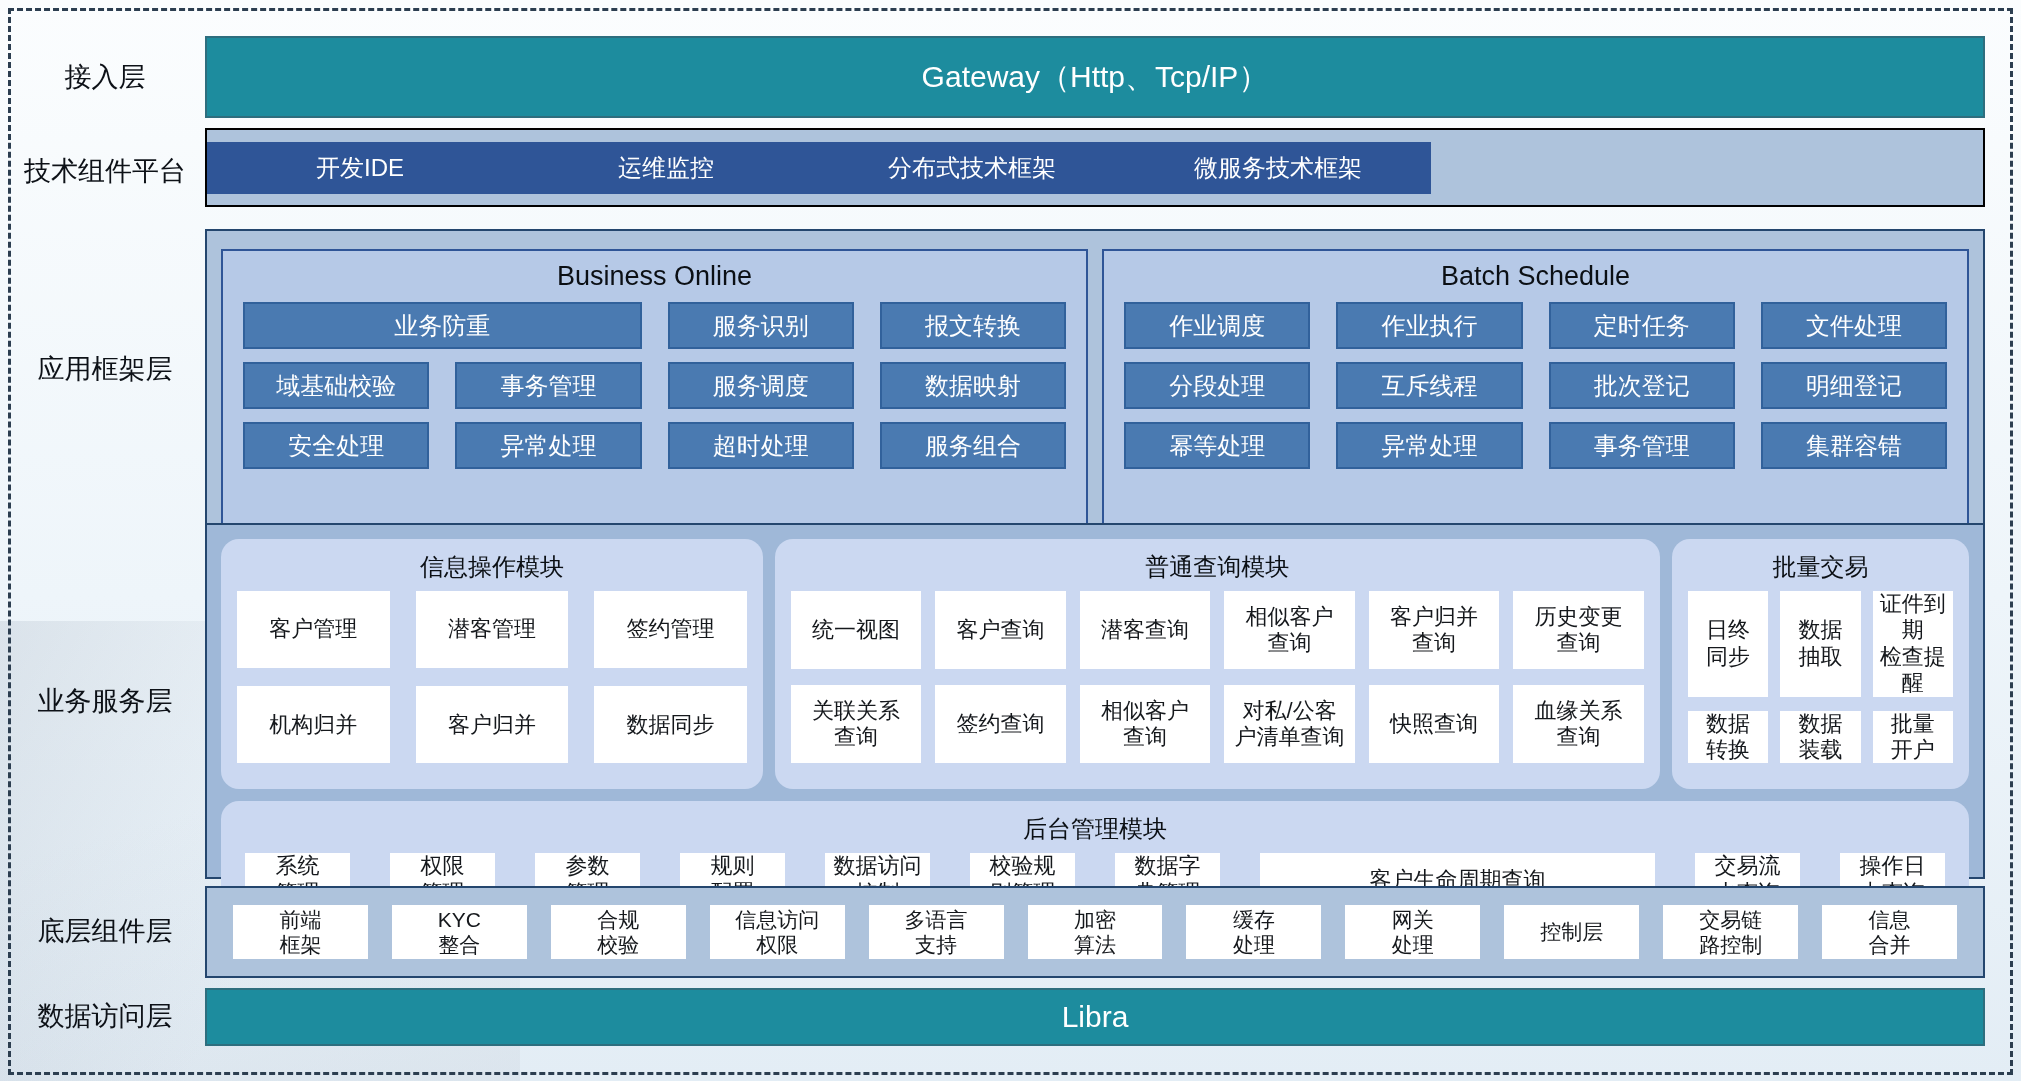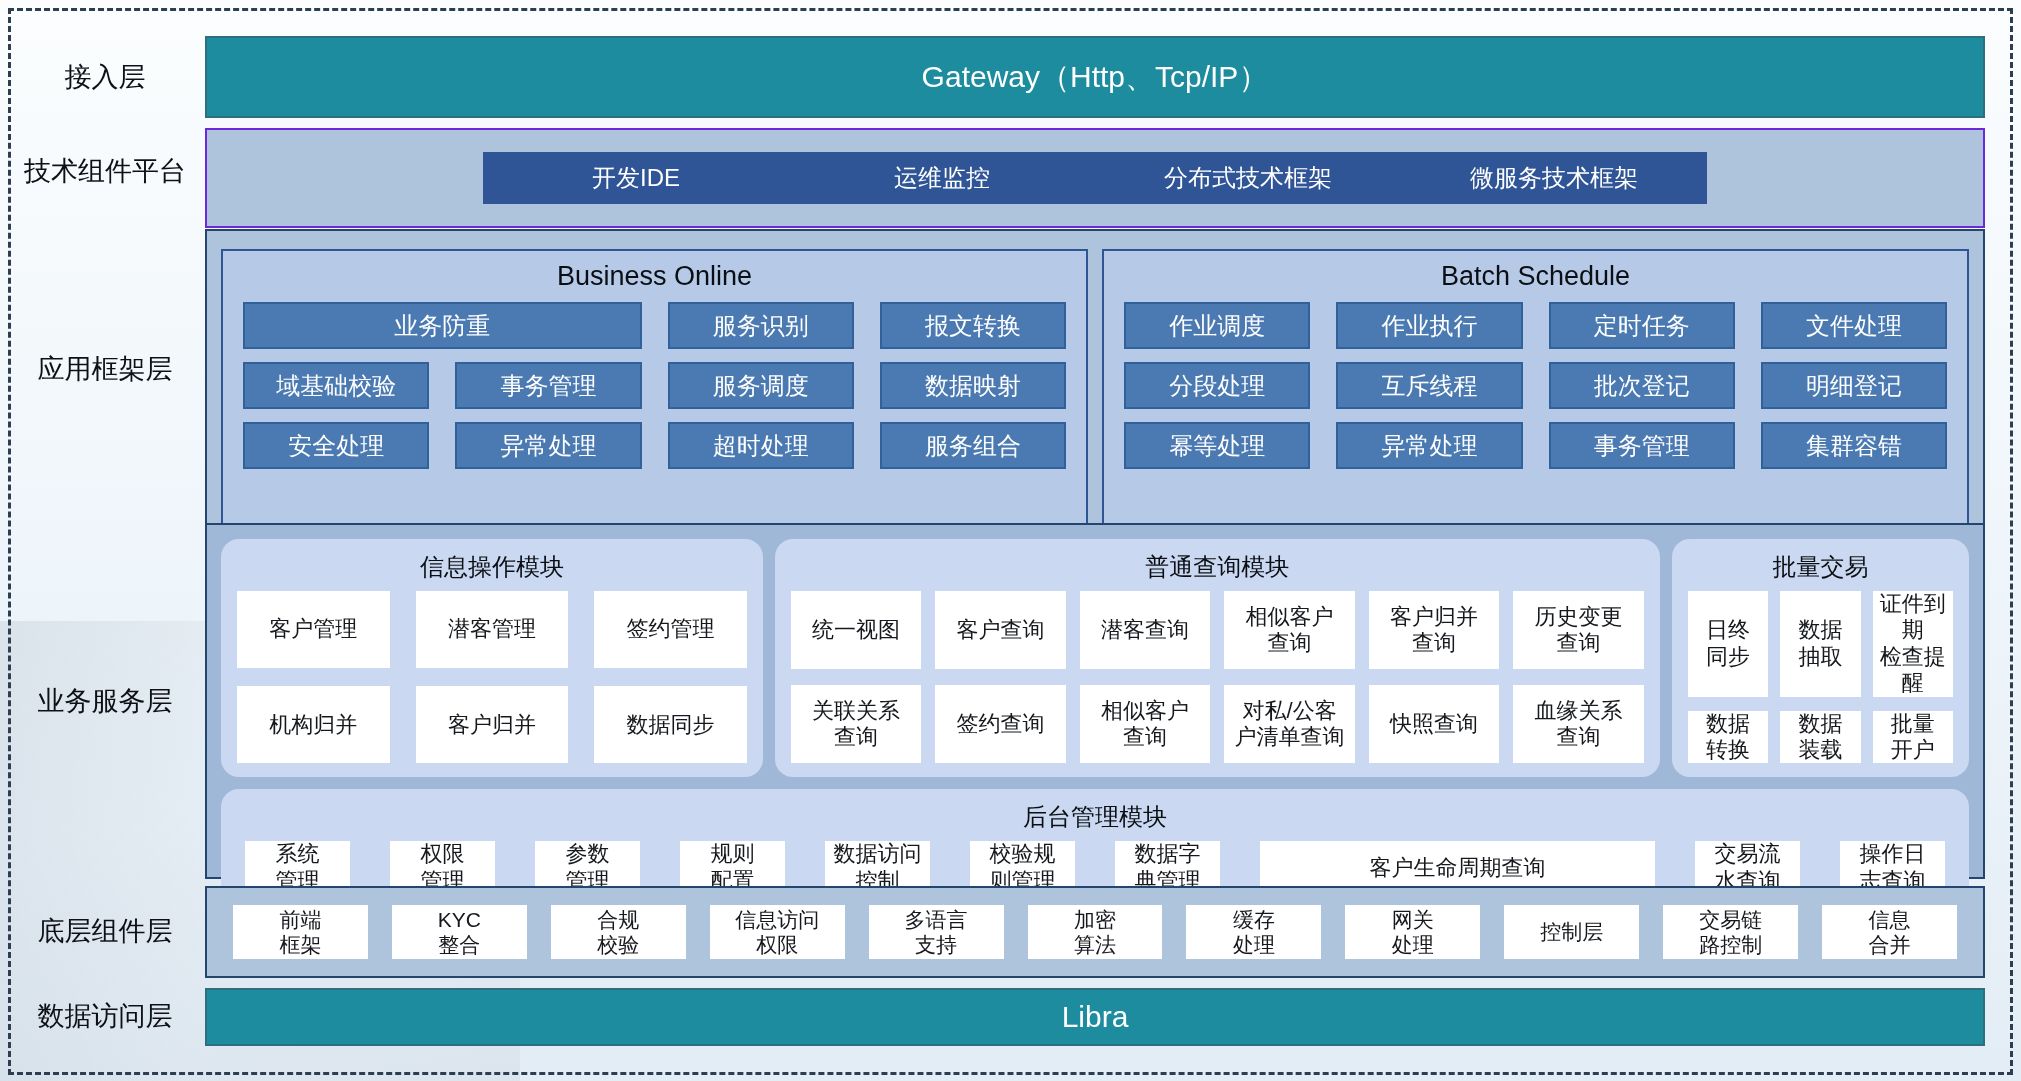--- a/index.html
+++ b/index.html
@@ -24,23 +24,23 @@
   }
   .bar{
     position:absolute;background:#1d8c9e;border:2px solid #2e6e7e;
     color:#ffffff;display:flex;align-items:center;justify-content:center;
     font-size:30px;box-sizing:border-box;
   }
   .row-access{left:205px;top:36px;width:1780px;height:82px;}
   .row-libra{left:205px;top:988px;width:1780px;height:58px;}
 
   .row-tech{
-    position:absolute;left:205px;top:128px;width:1780px;height:100px;
-    background:#aec3dc;border:2px solid #6d28d9;box-sizing:border-box;
-    display:flex;align-items:center;justify-content:center;
+    position:absolute;left:205px;top:128px;width:1780px;height:79px;
+    background:#aec3dc;border:2px solid #000000;box-sizing:border-box;
+    display:flex;align-items:center;justify-content:flex-start;
   }
   .tech-chip{
     width:306px;height:52px;background:#2f5597;color:#fff;
     display:flex;align-items:center;justify-content:center;font-size:24px;
   }
 
   .row-appfw{
     position:absolute;left:205px;top:229px;width:1780px;height:339px;
     background:#aec3dc;border:2px solid #24466e;box-sizing:border-box;
     display:flex;gap:14px;padding:18px 14px;
@@ -57,21 +57,21 @@
   }
 
   .row-bizsvc{
     position:absolute;left:205px;top:523px;width:1780px;height:356px;
     background:#9fb8d8;border:2px solid #24466e;box-sizing:border-box;
     padding:14px;display:flex;flex-direction:column;gap:12px;
   }
   .bs-top{display:flex;gap:12px;flex:0 0 202px;}
   .panel{
     background:#cbd8f1;border-radius:18px;box-sizing:border-box;
-    padding:4px 16px 14px;display:flex;flex-direction:column;
+    padding:4px 16px 26px;display:flex;flex-direction:column;
   }
   .panel-title{text-align:center;font-size:24px;color:#0b0f14;padding:8px 0 8px;}
   .panel-info{flex:0 0 31%;}
   .panel-query{flex:1;}
   .panel-batch{flex:0 0 17%;}
   .panel-admin{flex:1;padding-left:24px;padding-right:24px;}
   .cards{display:grid;flex:1;}
   .grid3{grid-template-columns:repeat(3,1fr);gap:18px 26px;}
   .grid6{grid-template-columns:repeat(6,1fr);gap:16px 14px;}
   .grid3t{grid-template-columns:repeat(3,1fr);gap:14px 12px;}

